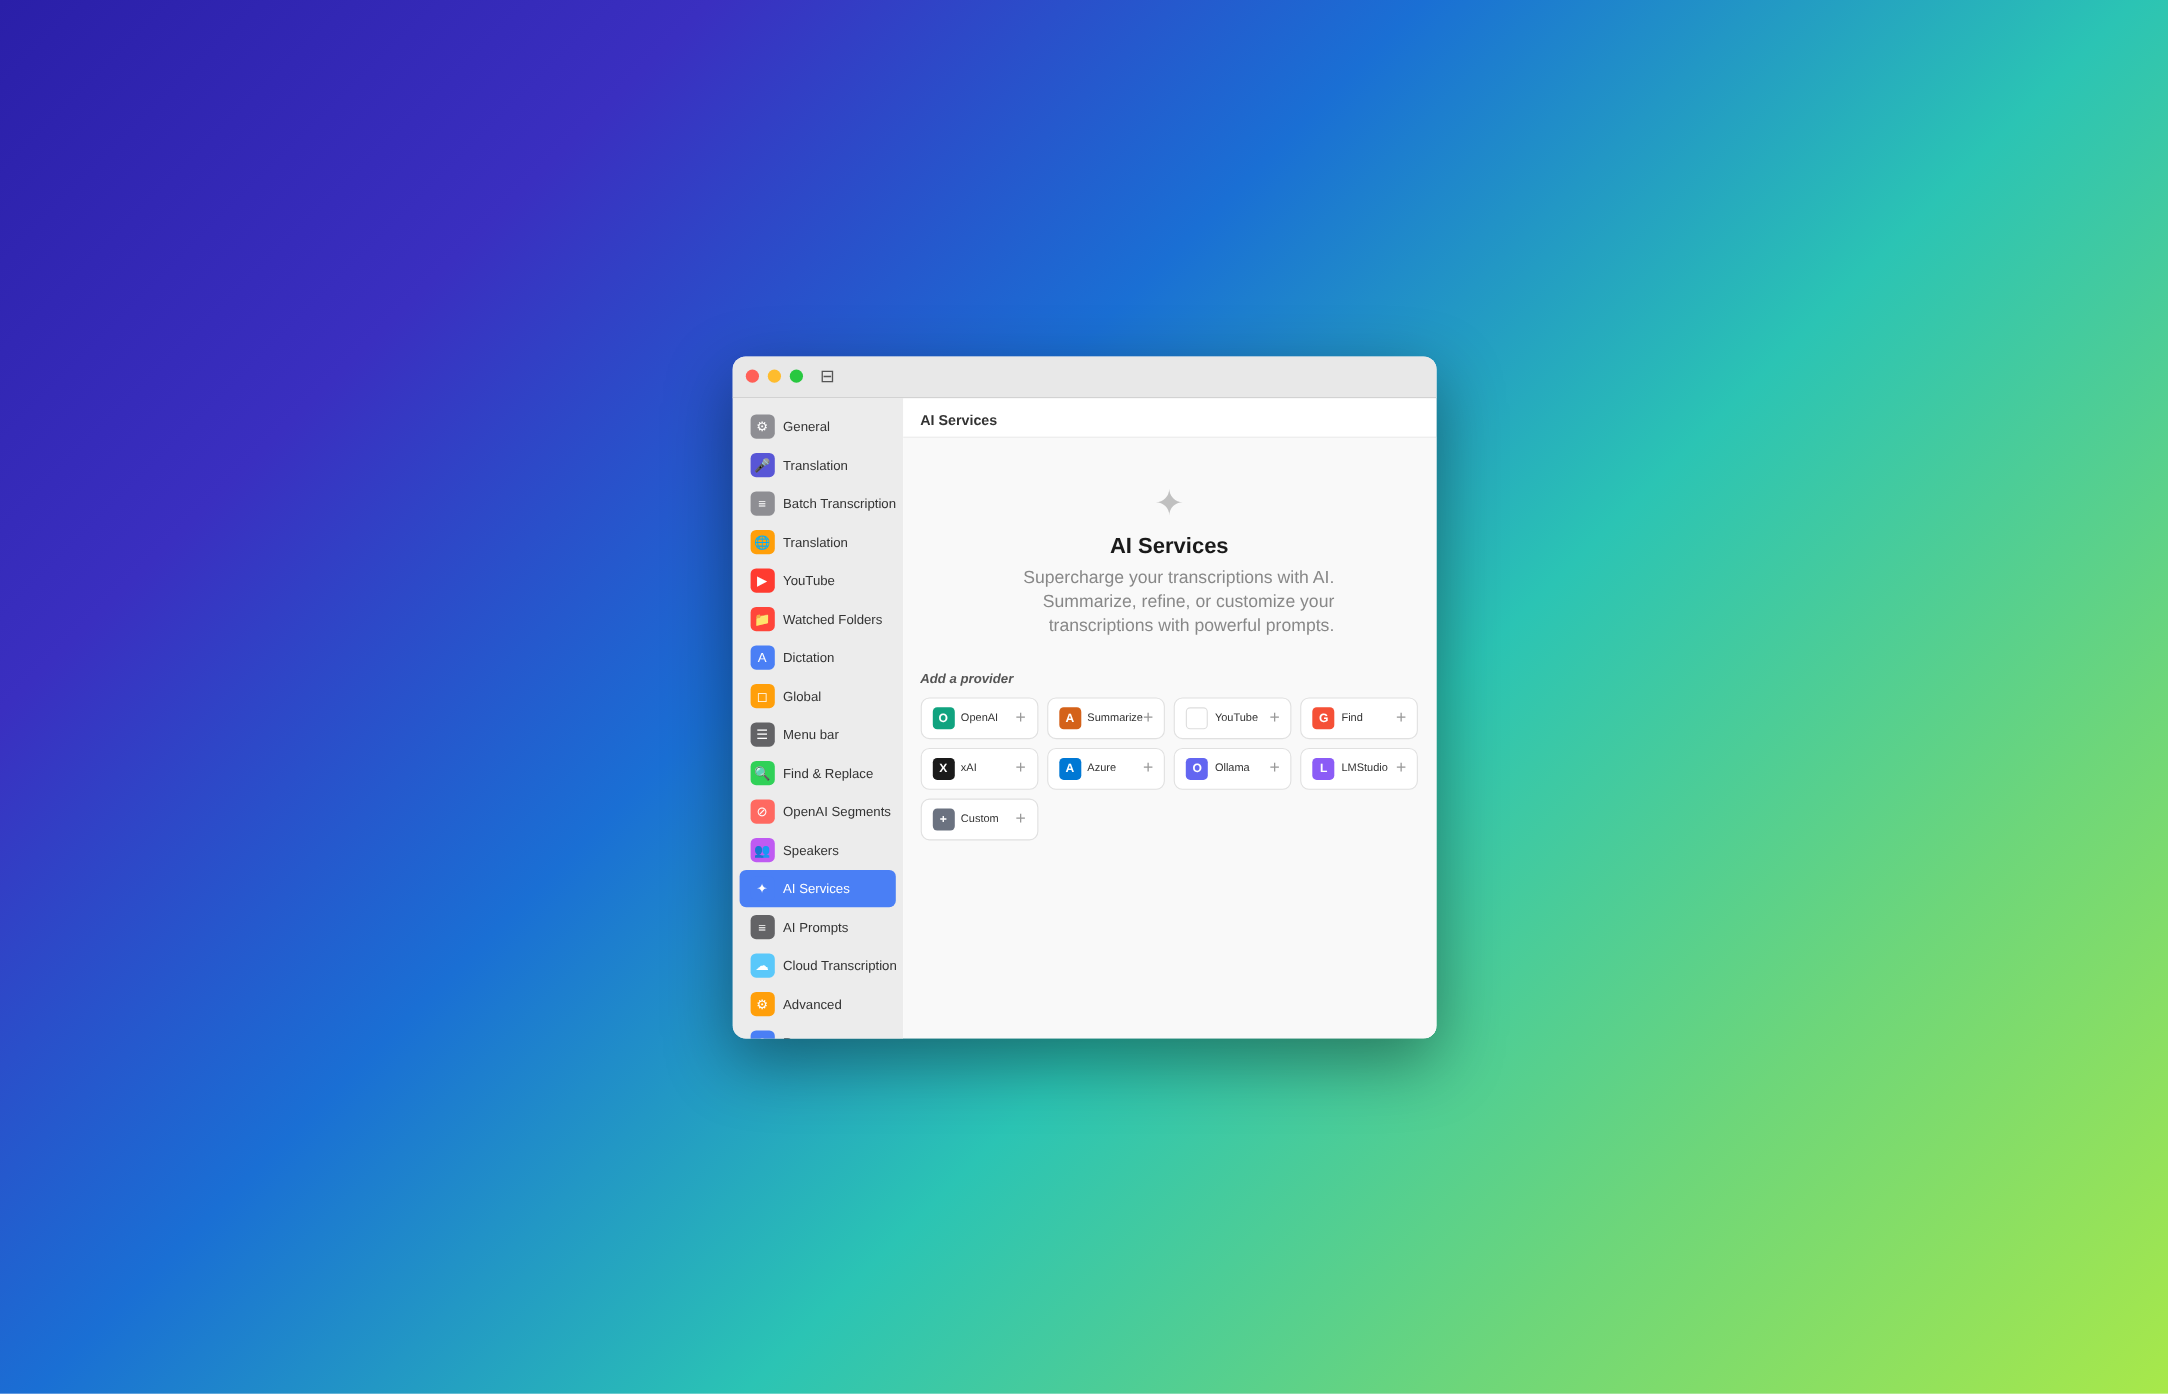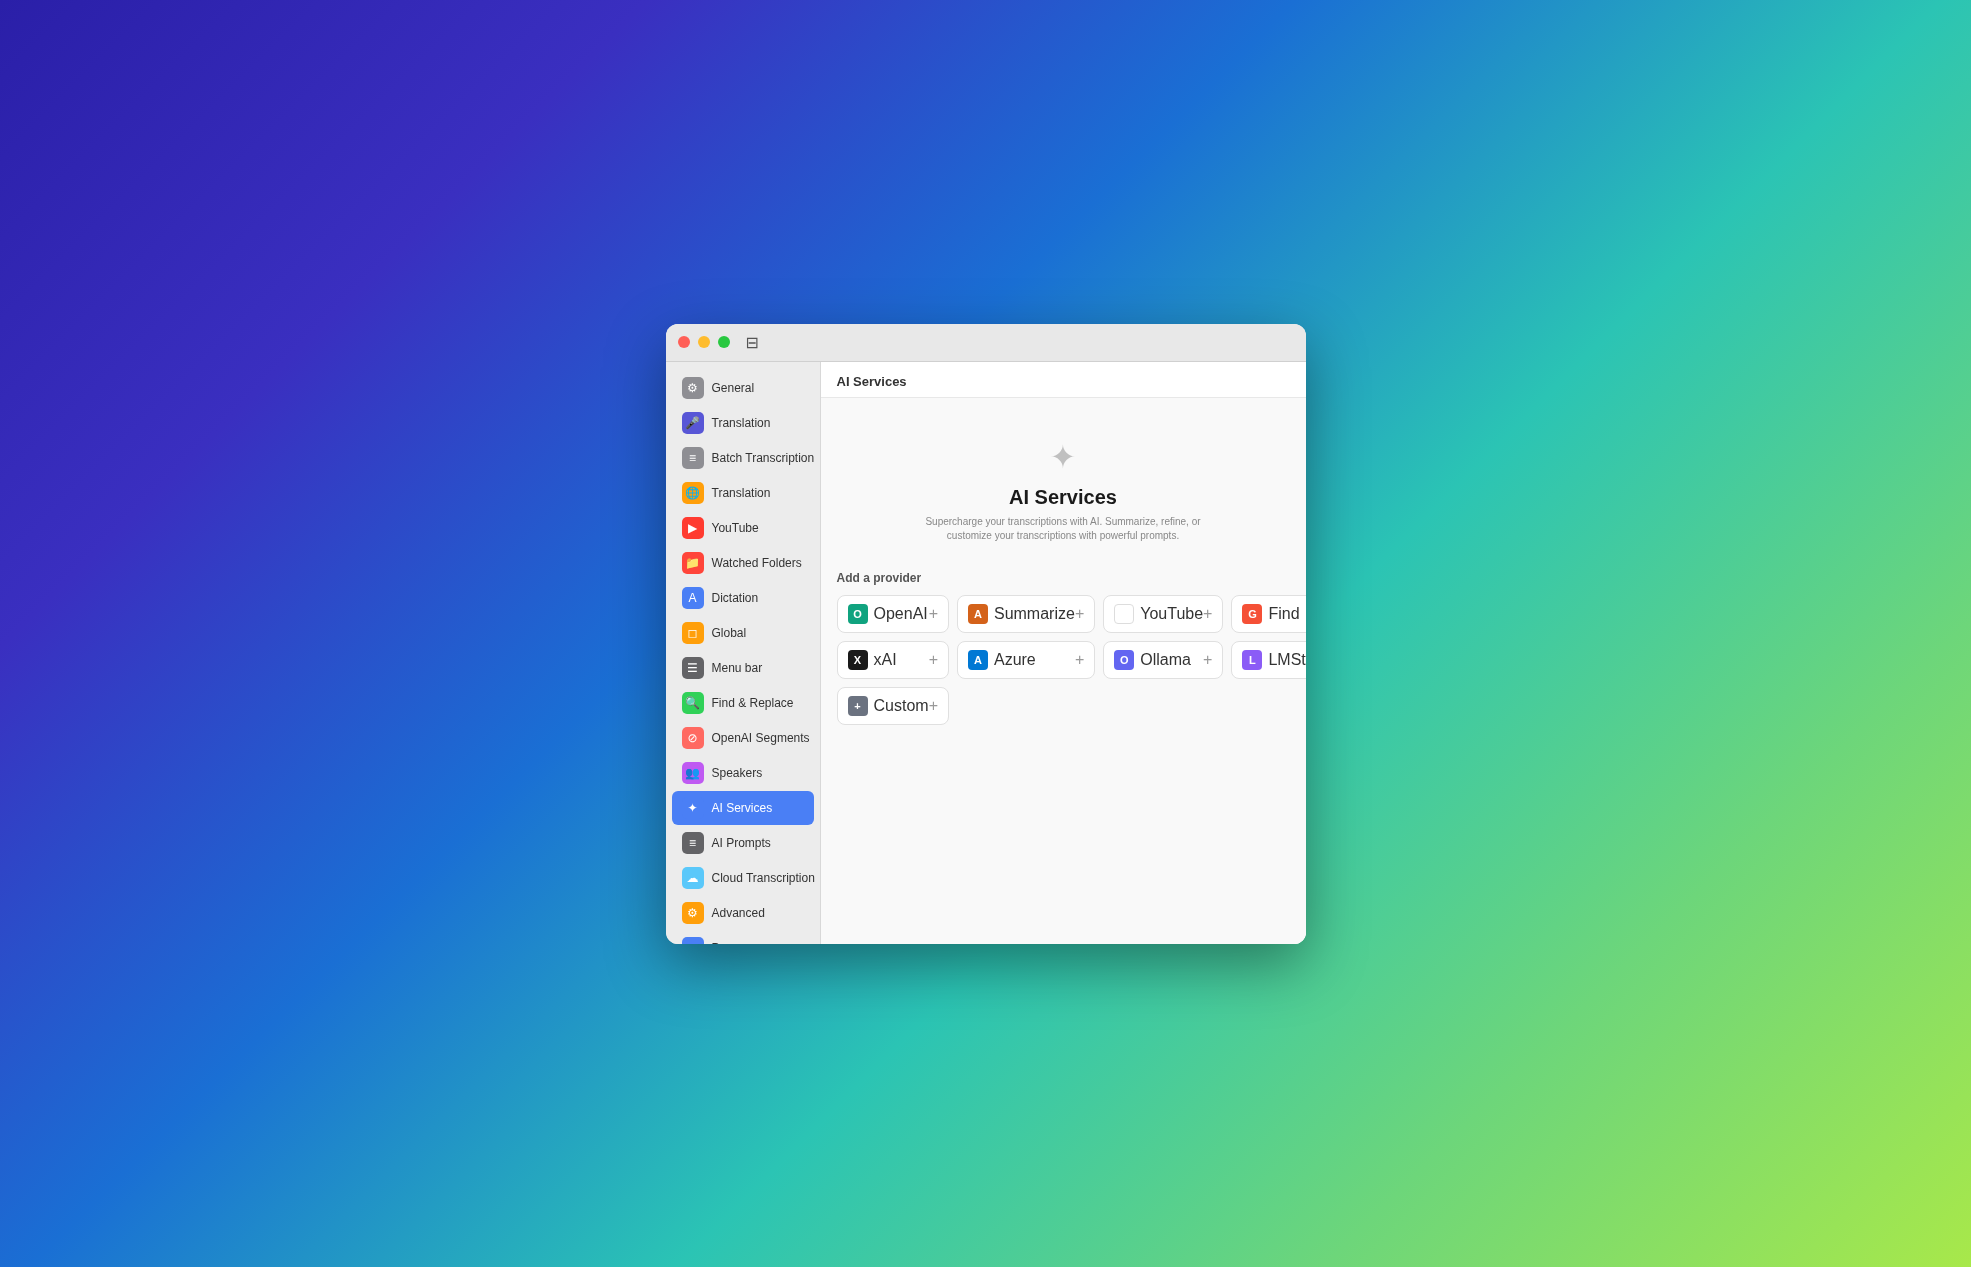--- a/index.html
+++ b/index.html
@@ -169,36 +169,37 @@
     }
 
     .hero-title {
       font-size: 20px;
       font-weight: 700;
       color: #1a1a1a;
       margin-bottom: 6px;
     }
 
     .hero-subtitle {
-      font-size: 10px;
+      font-size: 16px;
       color: #888;
-      text-align: center;
+      text-align: right;
       max-width: 300px;
       line-height: 1.4;
     }
 
     .add-provider-section {
       margin-top: 8px;
     }
 
     .add-provider-label {
       font-size: 12px;
       font-weight: 600;
       color: #555;
       margin-bottom: 10px;
+      font-style: italic;
     }
 
     .providers-grid {
       display: grid;
       grid-template-columns: repeat(4, 1fr);
       gap: 8px;
     }
 
     .provider-card {
       background: white;
@@ -225,21 +226,21 @@
       display: flex;
       align-items: center;
       justify-content: center;
       font-size: 11px;
       font-weight: bold;
       color: white;
       flex-shrink: 0;
     }
 
     .provider-name {
-      font-size: 16px;
+      font-size: 10px;
       color: #333;
       font-weight: 500;
     }
 
     .provider-add {
       font-size: 16px;
       color: #999;
       line-height: 1;
     }
 

